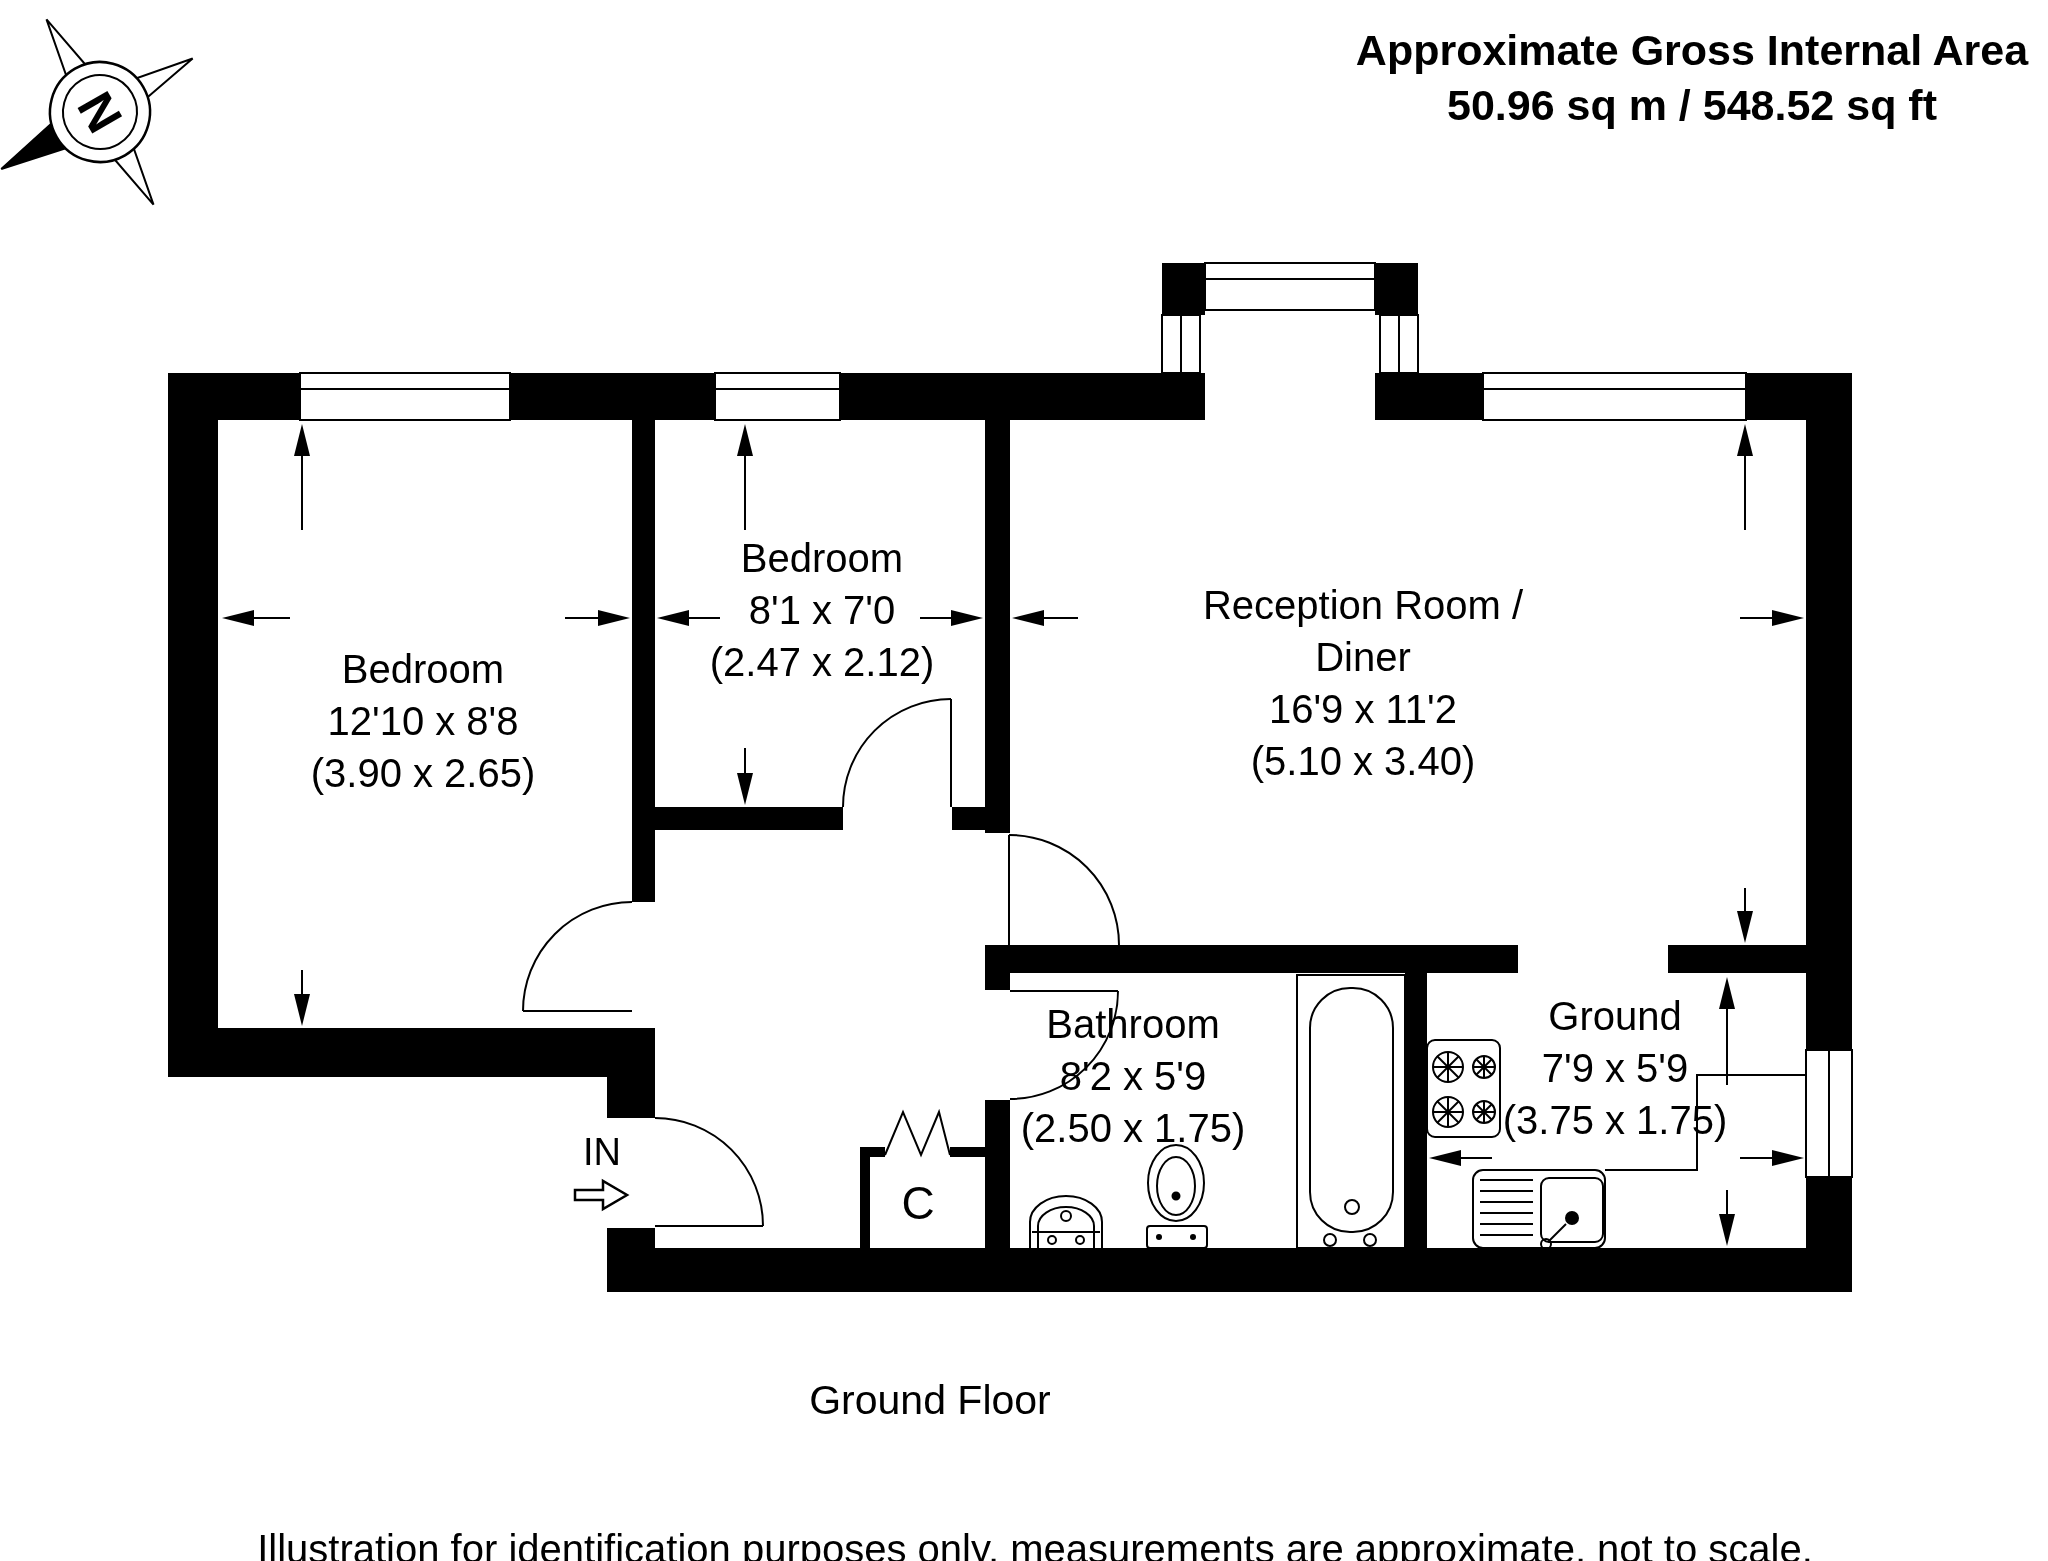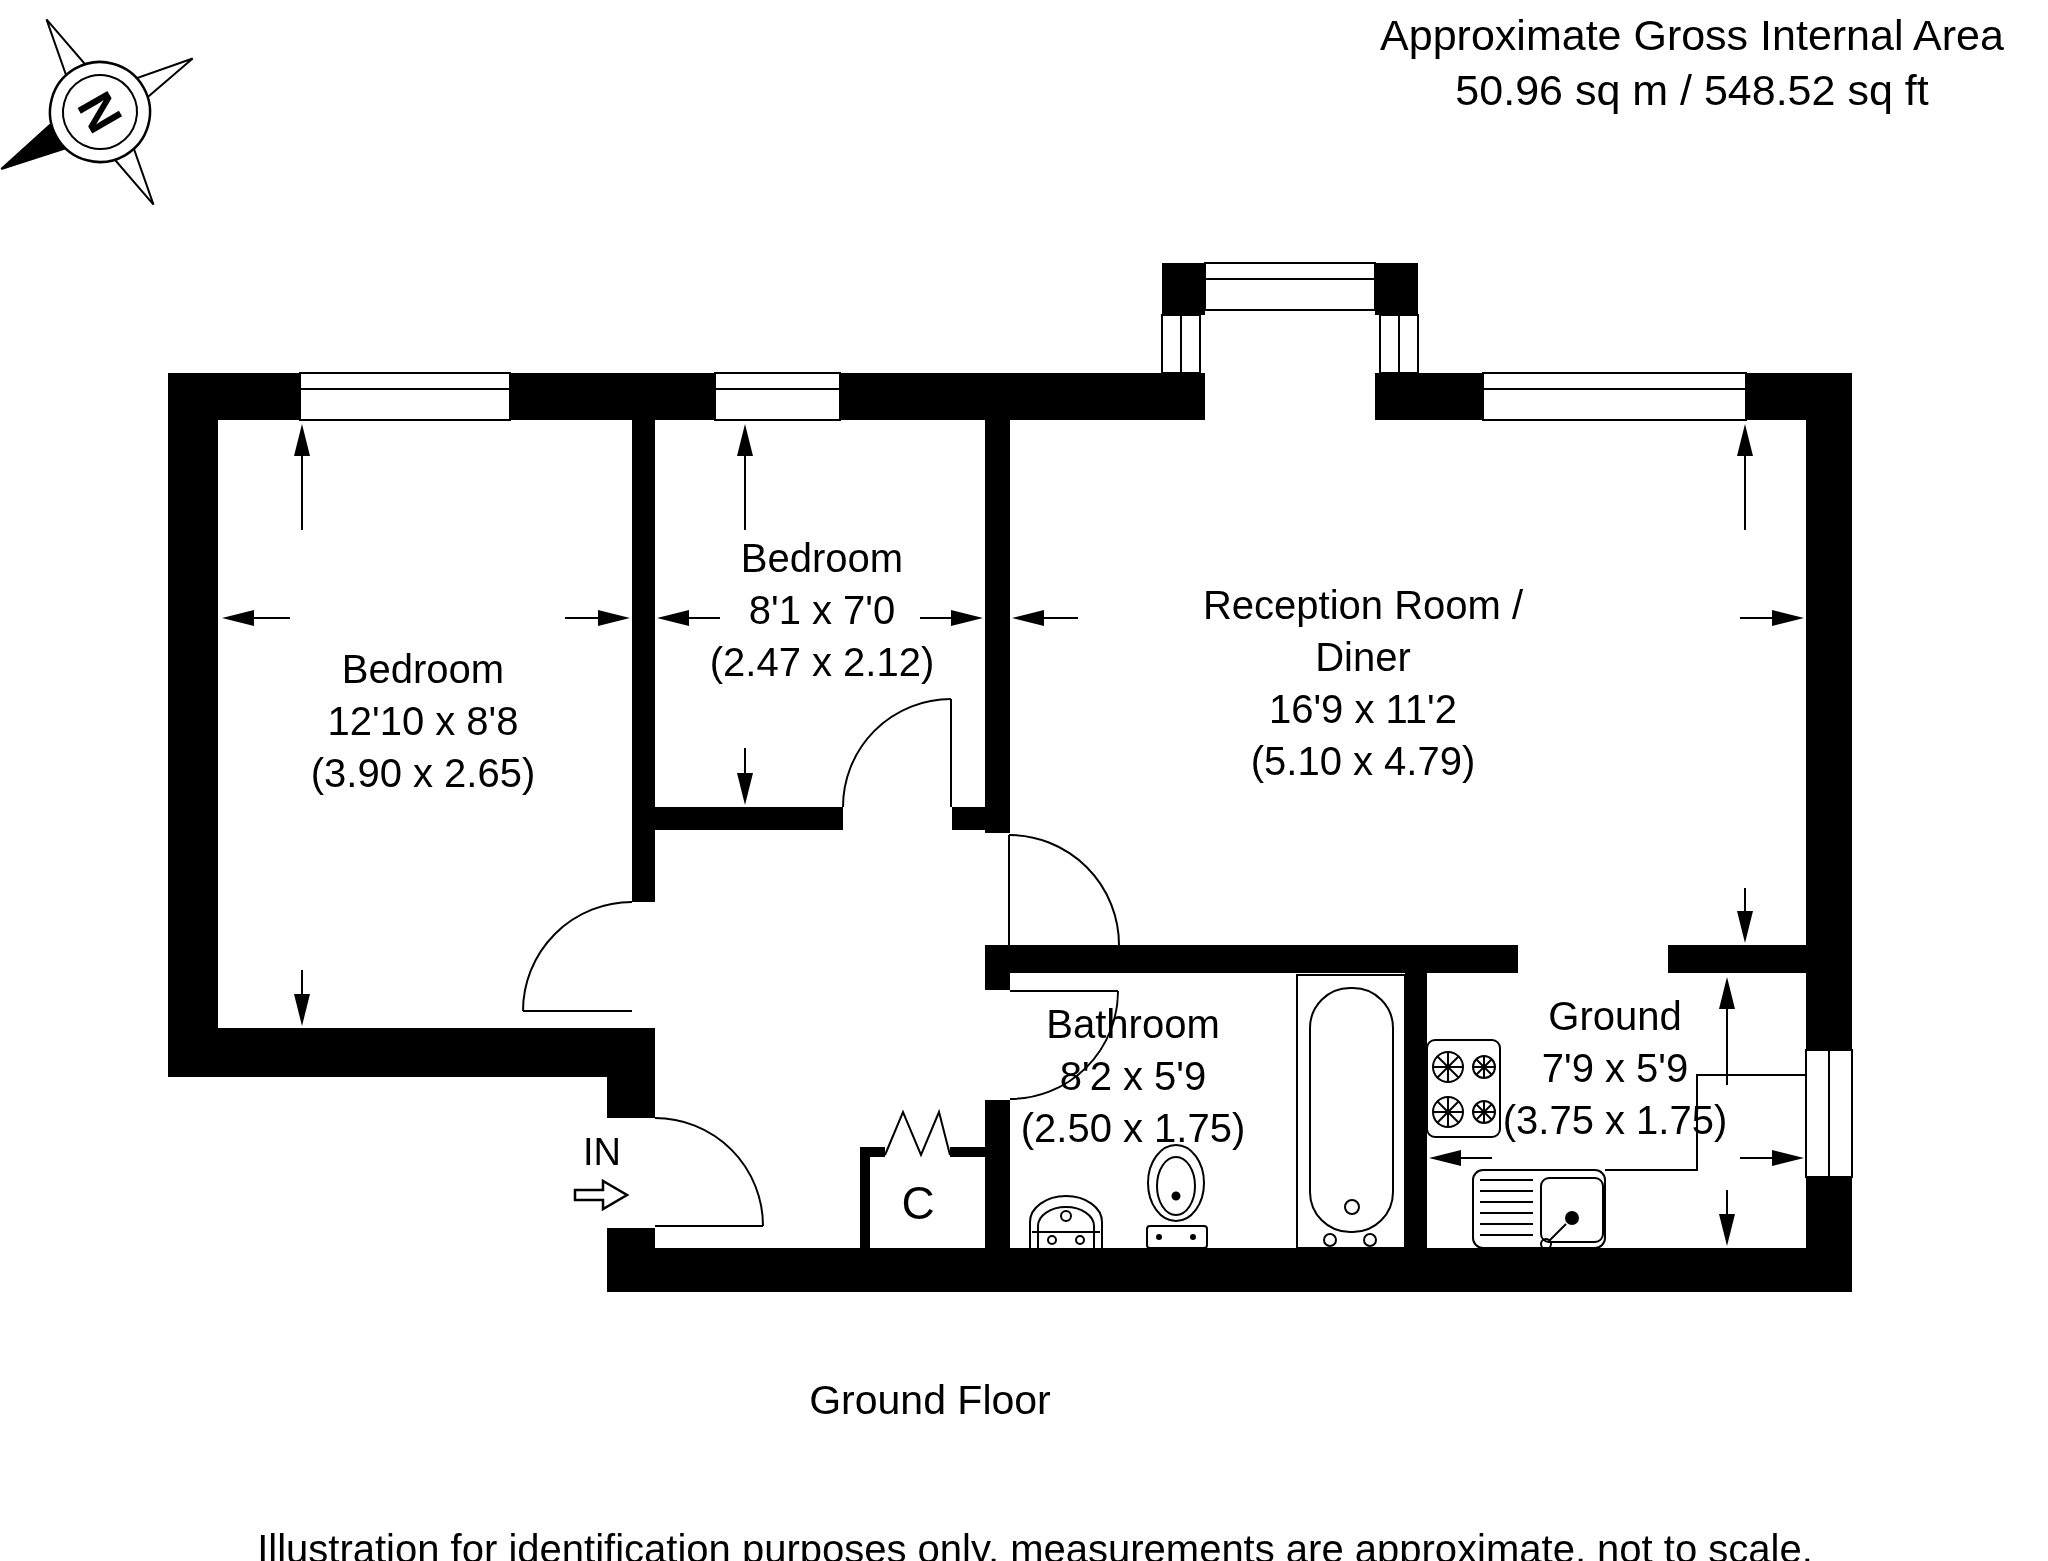--- a/index.html
+++ b/index.html
@@ -226,42 +226,42 @@
     <line x1="1727" y1="1190" x2="1727" y2="1214"></line>
         <polygon points="1727,1246 1719,1214 1735,1214" stroke="none"></polygon>
 
     <line x1="1461" y1="1158" x2="1492" y2="1158"></line>
         <polygon points="1429,1158 1461,1150 1461,1166" stroke="none"></polygon>
     <line x1="1740" y1="1158" x2="1772" y2="1158"></line>
         <polygon points="1804,1158 1772,1150 1772,1166" stroke="none"></polygon>
   </g>
 </svg>
 
-<div class="label header-label" style="left:1692px; top:63px;">
+<div class="label header-label" style="left:1692px; top:78px;font-weight:bold;">
   <div>Approximate Gross Internal Area</div>
   <div>50.96 sq m / 548.52 sq ft</div>
 </div>
 
 <div class="label room-label" style="left:423px; top:721px;">
   <div>Bedroom</div>
   <div>12'10 x 8'8</div>
   <div>(3.90 x 2.65)</div>
 </div>
 
 <div class="label room-label" style="left:822px; top:610px;">
   <div>Bedroom</div>
   <div>8'1 x 7'0</div>
   <div>(2.47 x 2.12)</div>
 </div>
 
 <div class="label room-label" style="left:1363px; top:683px;">
   <div>Reception Room /</div>
   <div>Diner</div>
   <div>16'9 x 11'2</div>
-  <div>(5.10 x 4.79)</div>
+  <div>(5.10 x 3.40)</div>
 </div>
 
 <div class="label room-label" style="left:1133px; top:1076px;">
   <div>Bathroom</div>
   <div>8'2 x 5'9</div>
   <div>(2.50 x 1.75)</div>
 </div>
 
 <div class="label room-label" style="left:1615px; top:1068px;">
   <div>Ground</div>

